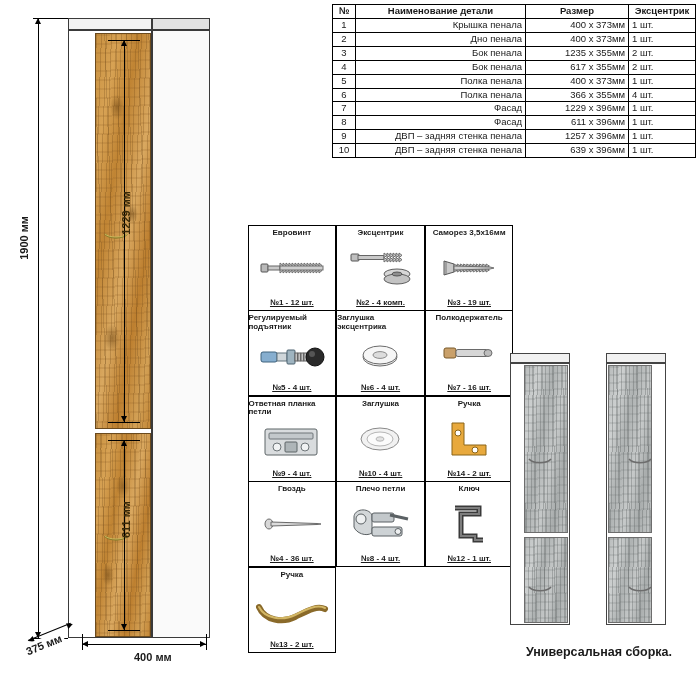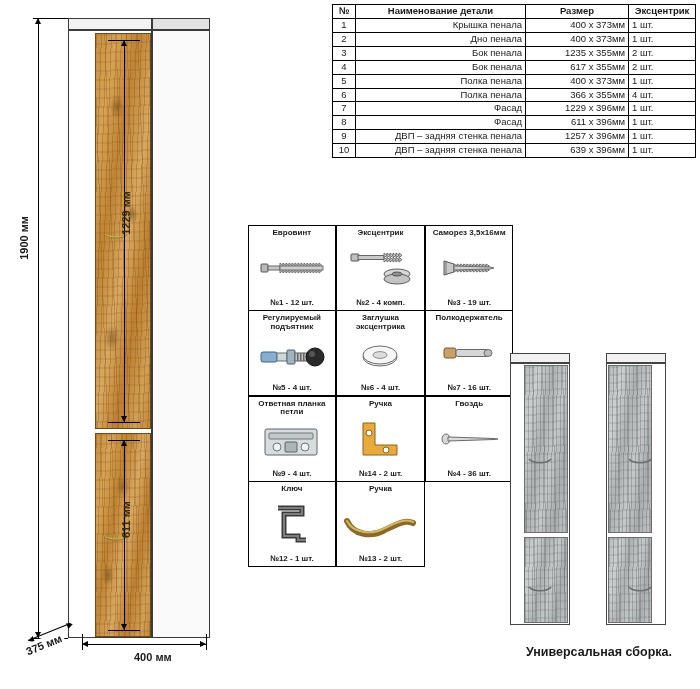--- a/index.html
+++ b/index.html
@@ -112,27 +112,27 @@
   .hw-cell {
     border:1px solid #000;
     box-sizing:border-box;
     width:88.66px; height:86px;
     position:relative;
     display:flex; flex-direction:column; align-items:center;
     padding-top:3px;
     margin:-0.5px 0 0 -0.5px;
   }
   .hw-title {
-    font-size:8px; font-weight:bold; text-align:center; line-height:1.1;
+    font-size:8px; font-weight:bold; line-height:1.1;
     min-height:9px;
   }
   .hw-art {
     flex:1; width:100%; display:flex; align-items:center; justify-content:center;
   }
-  .hw-num { font-size:8px; font-weight:bold; padding-bottom:3px; }
+  .hw-num { font-size:8px; font-weight:bold; padding-bottom:3px;text-decoration:underline; }
   .hw-empty { border:0; }
 
   #assembly-caption {
     position:absolute; left:500px; top:645px; width:198px;
     text-align:center; font-size:12.5px; font-weight:bold;
   }
 </style>
 </head>
 <body>
 
@@ -428,39 +428,64 @@
           <rect x="6" y="6" width="52" height="26" rx="2" fill="#d9dcde" stroke="#5d6467"></rect>
           <rect x="10" y="10" width="44" height="6" rx="1" fill="#c3c8cb" stroke="#6e7578"></rect>
           <circle cx="18" cy="24" r="4" fill="#f0f2f3" stroke="#6e7578"></circle>
           <circle cx="46" cy="24" r="4" fill="#f0f2f3" stroke="#6e7578"></circle>
           <rect x="26" y="19" width="12" height="10" rx="1" fill="#aeb5b8" stroke="#5d6467"></rect>
         </svg>
       </div>
       <div class="hw-num">№9 - 4 шт.</div>
     </div>
     <div class="hw-cell">
+      <div class="hw-title">Заглушка</div>
+      <div class="hw-art">
+        <svg width="54" height="32" viewBox="0 0 54 32">
+          <ellipse cx="27" cy="16" rx="19" ry="11" fill="#f2f2f2" stroke="#8a8a8a"></ellipse>
+          <ellipse cx="27" cy="16" rx="13" ry="7" fill="#fbfbfb" stroke="#b6b6b6"></ellipse>
+          <ellipse cx="27" cy="16" rx="4" ry="2.2" fill="#e3e3e3" stroke="#b6b6b6"></ellipse>
+        </svg>
+      </div>
+      <div class="hw-num">№10 - 4 шт.</div>
+    </div>
+    <div class="hw-cell">
       <div class="hw-title">Ручка</div>
       <div class="hw-art">
         <svg width="54" height="40" viewBox="0 0 54 40">
           <path d="M10 4 L22 4 L22 26 L44 26 L44 36 L10 36 Z" fill="#e8a93d" stroke="#8a6418"></path>
           <circle cx="16" cy="14" r="3" fill="#fff" stroke="#8a6418"></circle>
           <circle cx="33" cy="31" r="3" fill="#fff" stroke="#8a6418"></circle>
         </svg>
       </div>
       <div class="hw-num">№14 - 2 шт.</div>
     </div>
     <div class="hw-cell">
       <div class="hw-title">Гвоздь</div>
       <div class="hw-art">
         <svg width="62" height="20" viewBox="0 0 62 20">
           <ellipse cx="8" cy="10" rx="4" ry="5" fill="#d8d8d8" stroke="#6a6a6a"></ellipse>
           <path d="M10 8 L56 9.5 L60 10 L56 10.5 L10 12 Z" fill="#dcdcdc" stroke="#6a6a6a"></path>
         </svg>
       </div>
       <div class="hw-num">№4 - 36 шт.</div>
+    </div>
+    <div class="hw-cell">
+      <div class="hw-title">Плечо петли</div>
+      <div class="hw-art">
+        <svg width="68" height="42" viewBox="0 0 68 42">
+          <path d="M8 14 C8 6, 22 4, 26 12 L26 30 C20 34, 10 30, 8 24 Z" fill="#d3d7d9" stroke="#5b6164"></path>
+          <rect x="26" y="10" width="22" height="9" rx="2" fill="#c3c8cb" stroke="#5b6164"></rect>
+          <rect x="26" y="24" width="30" height="9" rx="2" fill="#cdd2d5" stroke="#5b6164"></rect>
+          <circle cx="15" cy="16" r="5" fill="#eef0f1" stroke="#5b6164"></circle>
+          <circle cx="52" cy="28.5" r="3" fill="#eef0f1" stroke="#5b6164"></circle>
+          <path d="M44 12 L62 16" stroke="#5b6164" stroke-width="3"></path>
+        </svg>
+      </div>
+      <div class="hw-num">№8 - 4 шт.</div>
     </div>
     <div class="hw-cell">
       <div class="hw-title">Ключ</div>
       <div class="hw-art">
         <svg width="48" height="44" viewBox="0 0 48 44">
           <path d="M10 6 L34 6 L34 12 L16 12 L16 34 L30 34 L30 38 L38 38" fill="none" stroke="#3a3a3a" stroke-width="5" stroke-linejoin="miter"></path>
           <path d="M10 6 L34 6 L34 12 L16 12 L16 34 L30 34 L30 38 L38 38" fill="none" stroke="#7d7d7d" stroke-width="2"></path>
         </svg>
       </div>
       <div class="hw-num">№12 - 1 шт.</div>

